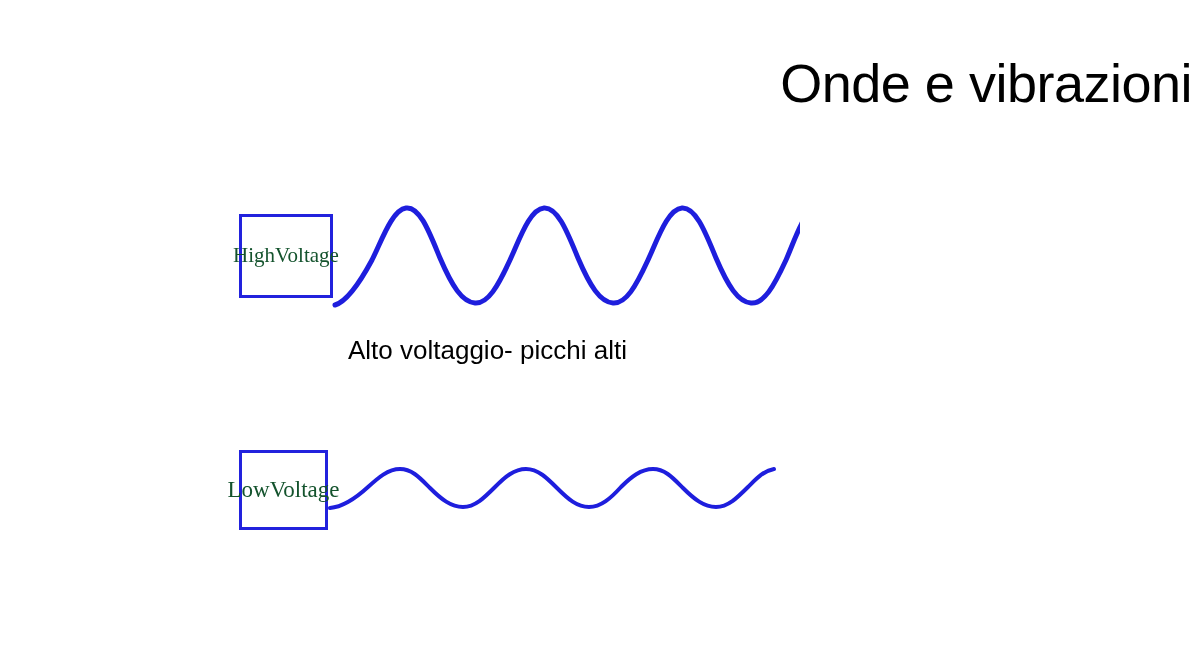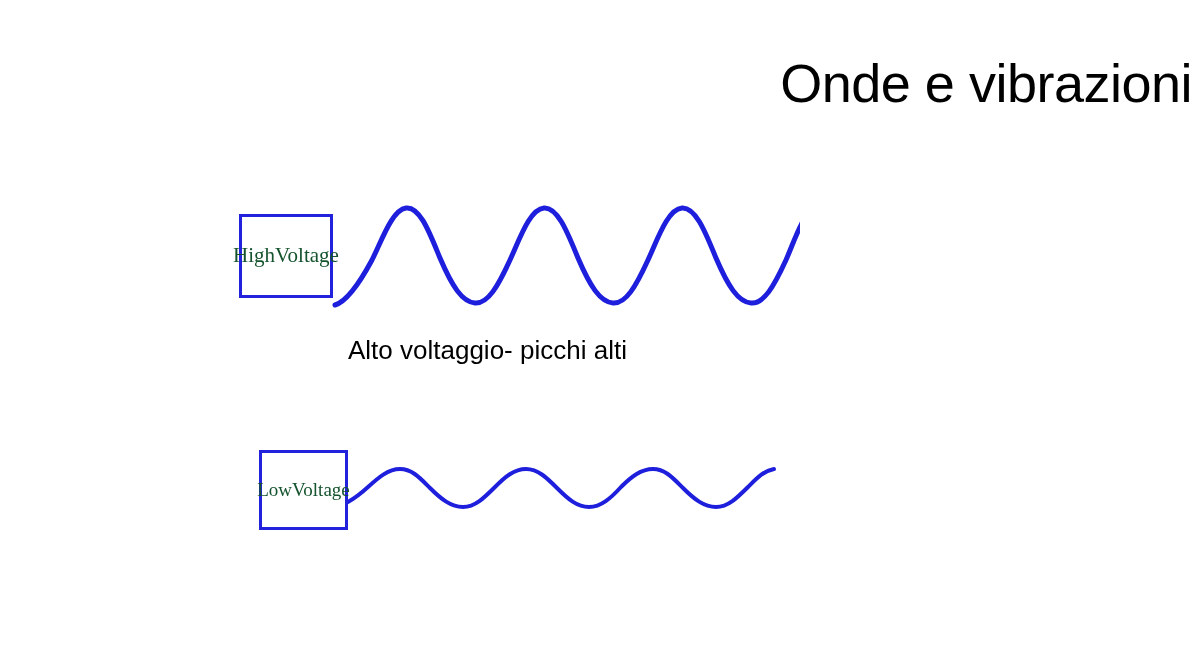--- a/index.html
+++ b/index.html
@@ -57,22 +57,21 @@
     top: 214px;
     width: 94px;
     height: 84px;
     font-size: 21px;
   }
   #low-voltage-box {
     left: 239px;
     top: 450px;
     width: 89px;
     height: 80px;
-    font-size: 19px;
-    margin-left: 20px;
+    font-size: 23px;
   }
   .wave-svg {
     position: absolute;
     z-index: 1;
   }
   #high-wave-svg {
     left: 320px;
     top: 190px;
     width: 480px;
     height: 135px;

